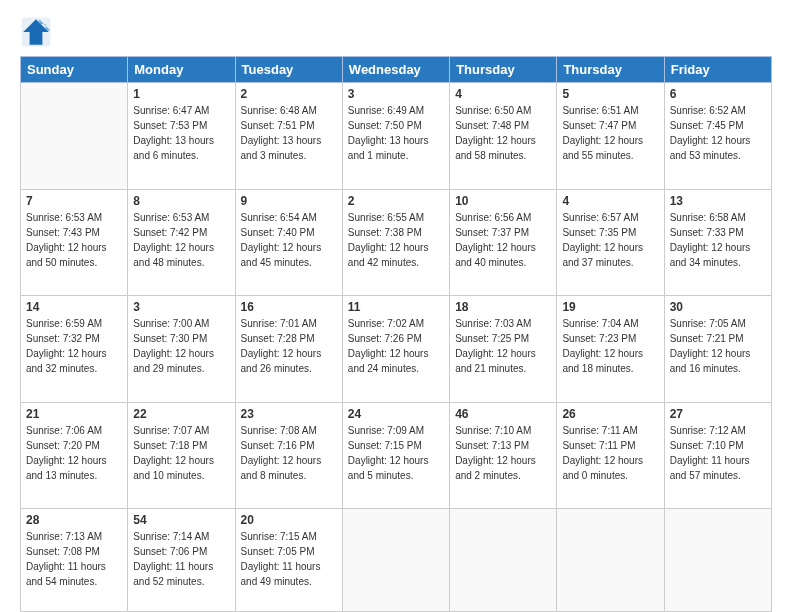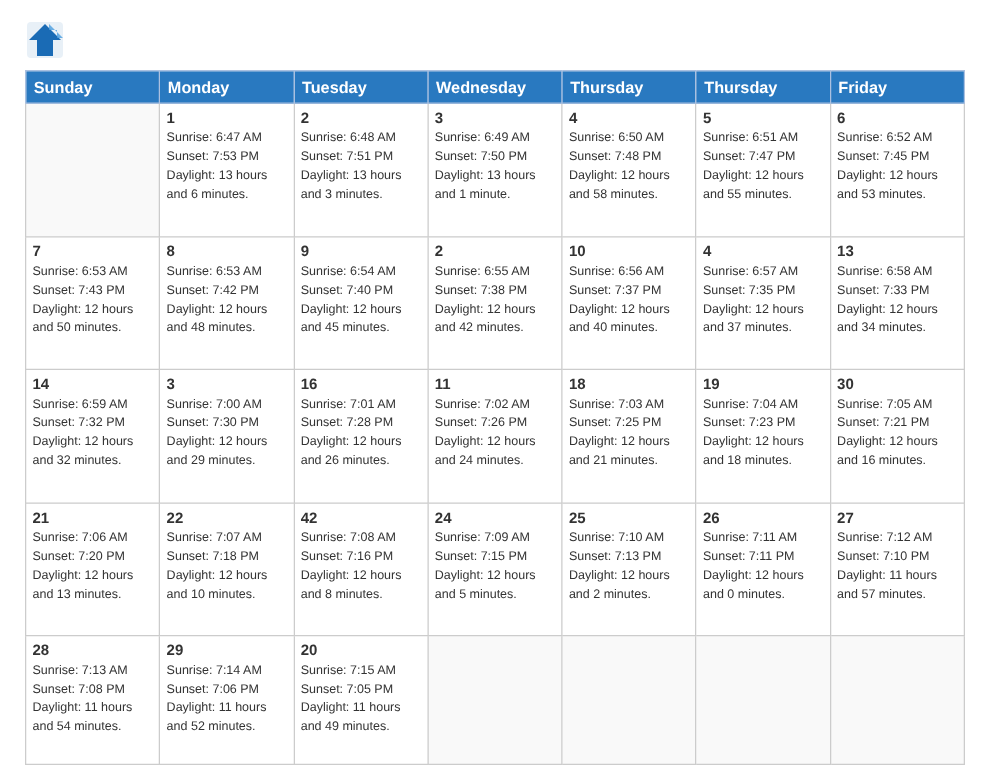--- a/index.html
+++ b/index.html
@@ -224,47 +224,47 @@
         <tr class="week-row">
           <td>
             <span class="day-num">21</span>
             <div class="day-info">Sunrise: 7:06 AM<br>Sunset: 7:20 PM<br>Daylight: 12 hours and 13 minutes.</div>
           </td>
           <td>
             <span class="day-num">22</span>
             <div class="day-info">Sunrise: 7:07 AM<br>Sunset: 7:18 PM<br>Daylight: 12 hours and 10 minutes.</div>
           </td>
           <td>
-            <span class="day-num">42</span>
+            <span class="day-num">23</span>
             <div class="day-info">Sunrise: 7:08 AM<br>Sunset: 7:16 PM<br>Daylight: 12 hours and 8 minutes.</div>
           </td>
           <td>
             <span class="day-num">24</span>
             <div class="day-info">Sunrise: 7:09 AM<br>Sunset: 7:15 PM<br>Daylight: 12 hours and 5 minutes.</div>
           </td>
           <td>
-            <span class="day-num">25</span>
+            <span class="day-num">46</span>
             <div class="day-info">Sunrise: 7:10 AM<br>Sunset: 7:13 PM<br>Daylight: 12 hours and 2 minutes.</div>
           </td>
           <td>
             <span class="day-num">26</span>
             <div class="day-info">Sunrise: 7:11 AM<br>Sunset: 7:11 PM<br>Daylight: 12 hours and 0 minutes.</div>
           </td>
           <td>
             <span class="day-num">27</span>
             <div class="day-info">Sunrise: 7:12 AM<br>Sunset: 7:10 PM<br>Daylight: 11 hours and 57 minutes.</div>
           </td>
         </tr>
         <tr class="last-row">
           <td>
             <span class="day-num">28</span>
             <div class="day-info">Sunrise: 7:13 AM<br>Sunset: 7:08 PM<br>Daylight: 11 hours and 54 minutes.</div>
           </td>
           <td>
-            <span class="day-num">29</span>
+            <span class="day-num">54</span>
             <div class="day-info">Sunrise: 7:14 AM<br>Sunset: 7:06 PM<br>Daylight: 11 hours and 52 minutes.</div>
           </td>
           <td>
             <span class="day-num">20</span>
             <div class="day-info">Sunrise: 7:15 AM<br>Sunset: 7:05 PM<br>Daylight: 11 hours and 49 minutes.</div>
           </td>
           <td class="empty"></td>
           <td class="empty"></td>
           <td class="empty"></td>
           <td class="empty"></td>

